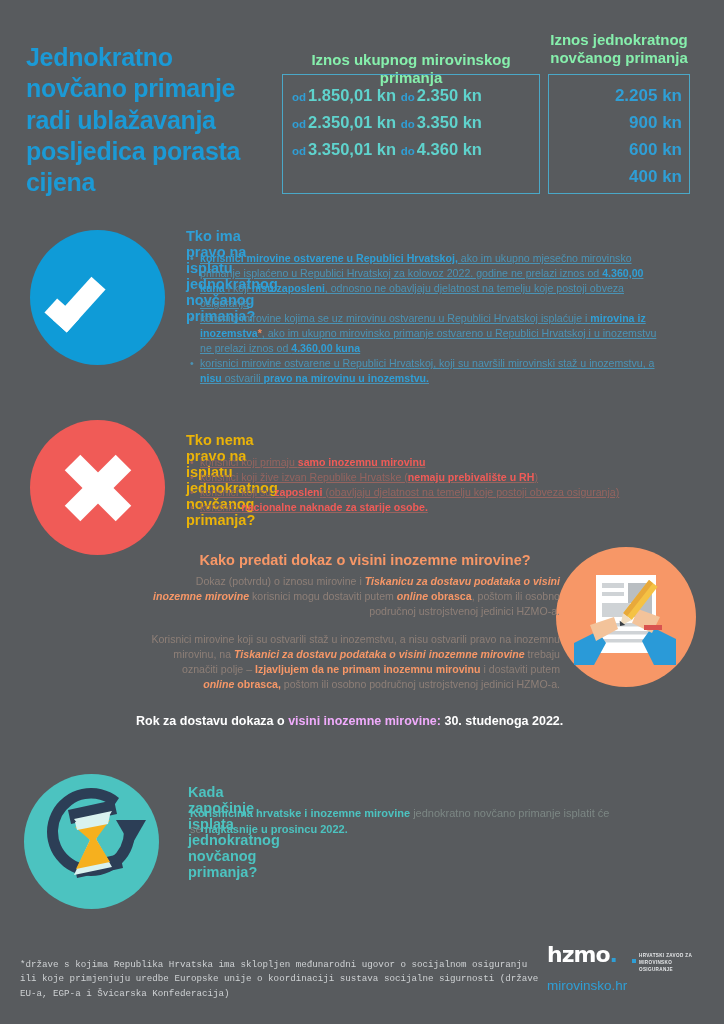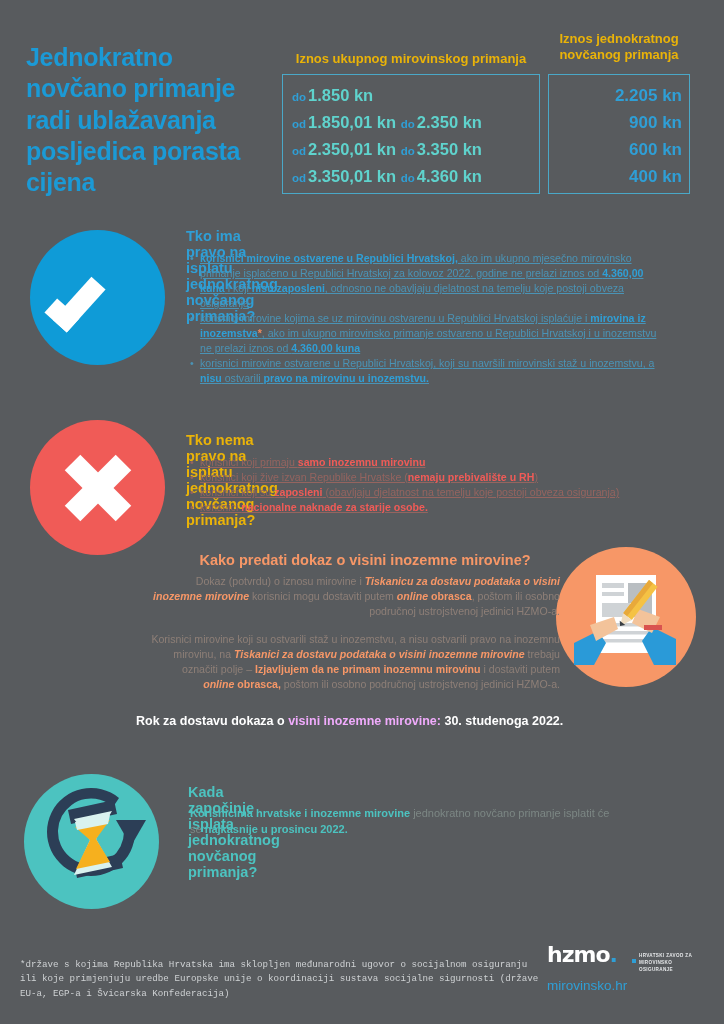--- a/index.html
+++ b/index.html
@@ -24,22 +24,22 @@
     left: 26px; top: 42px;
     width: 240px;
     color: #1b9ad6;
     font-size: 25px;
     font-weight: bold;
     line-height: 1.25;
     letter-spacing: -0.3px;
   }
   .col-head {
     position: absolute;
-    color: #eab308;
-    font-size: 13px;
+    color: #86efac;
+    font-size: 15px;
     font-weight: bold;
     line-height: 1.22;
     text-align: center;
   }
   .col-head.a { left: 286px; top: 51px; width: 250px; }
   .col-head.b { left: 546px; top: 31px; width: 146px; }
 
   .table-box {
     position: absolute;
     border: 1px solid #4aa8c8;
@@ -200,23 +200,20 @@
   <div class="header">
     <div class="main-title">Jednokratno novčano primanje radi ublažavanja posljedica porasta cijena</div>
 
     <div class="col-head a">Iznos ukupnog mirovinskog primanja</div>
     <div class="col-head b">Iznos jednokratnog novčanog primanja</div>
 
     <div class="table-box a"></div>
     <div class="table-box b"></div>
 
     <div class="amount-rows">
-      <div class="amount-row">
-        <span class="pfx">do</span><span>1.850 kn</span>
-      </div>
       <div class="amount-row">
         <span class="pfx">od</span><span>1.850,01 kn</span>
         <span class="pfx">do</span><span>2.350 kn</span>
       </div>
       <div class="amount-row">
         <span class="pfx">od</span><span>2.350,01 kn</span>
         <span class="pfx">do</span><span>3.350 kn</span>
       </div>
       <div class="amount-row">
         <span class="pfx">od</span><span>3.350,01 kn</span>

